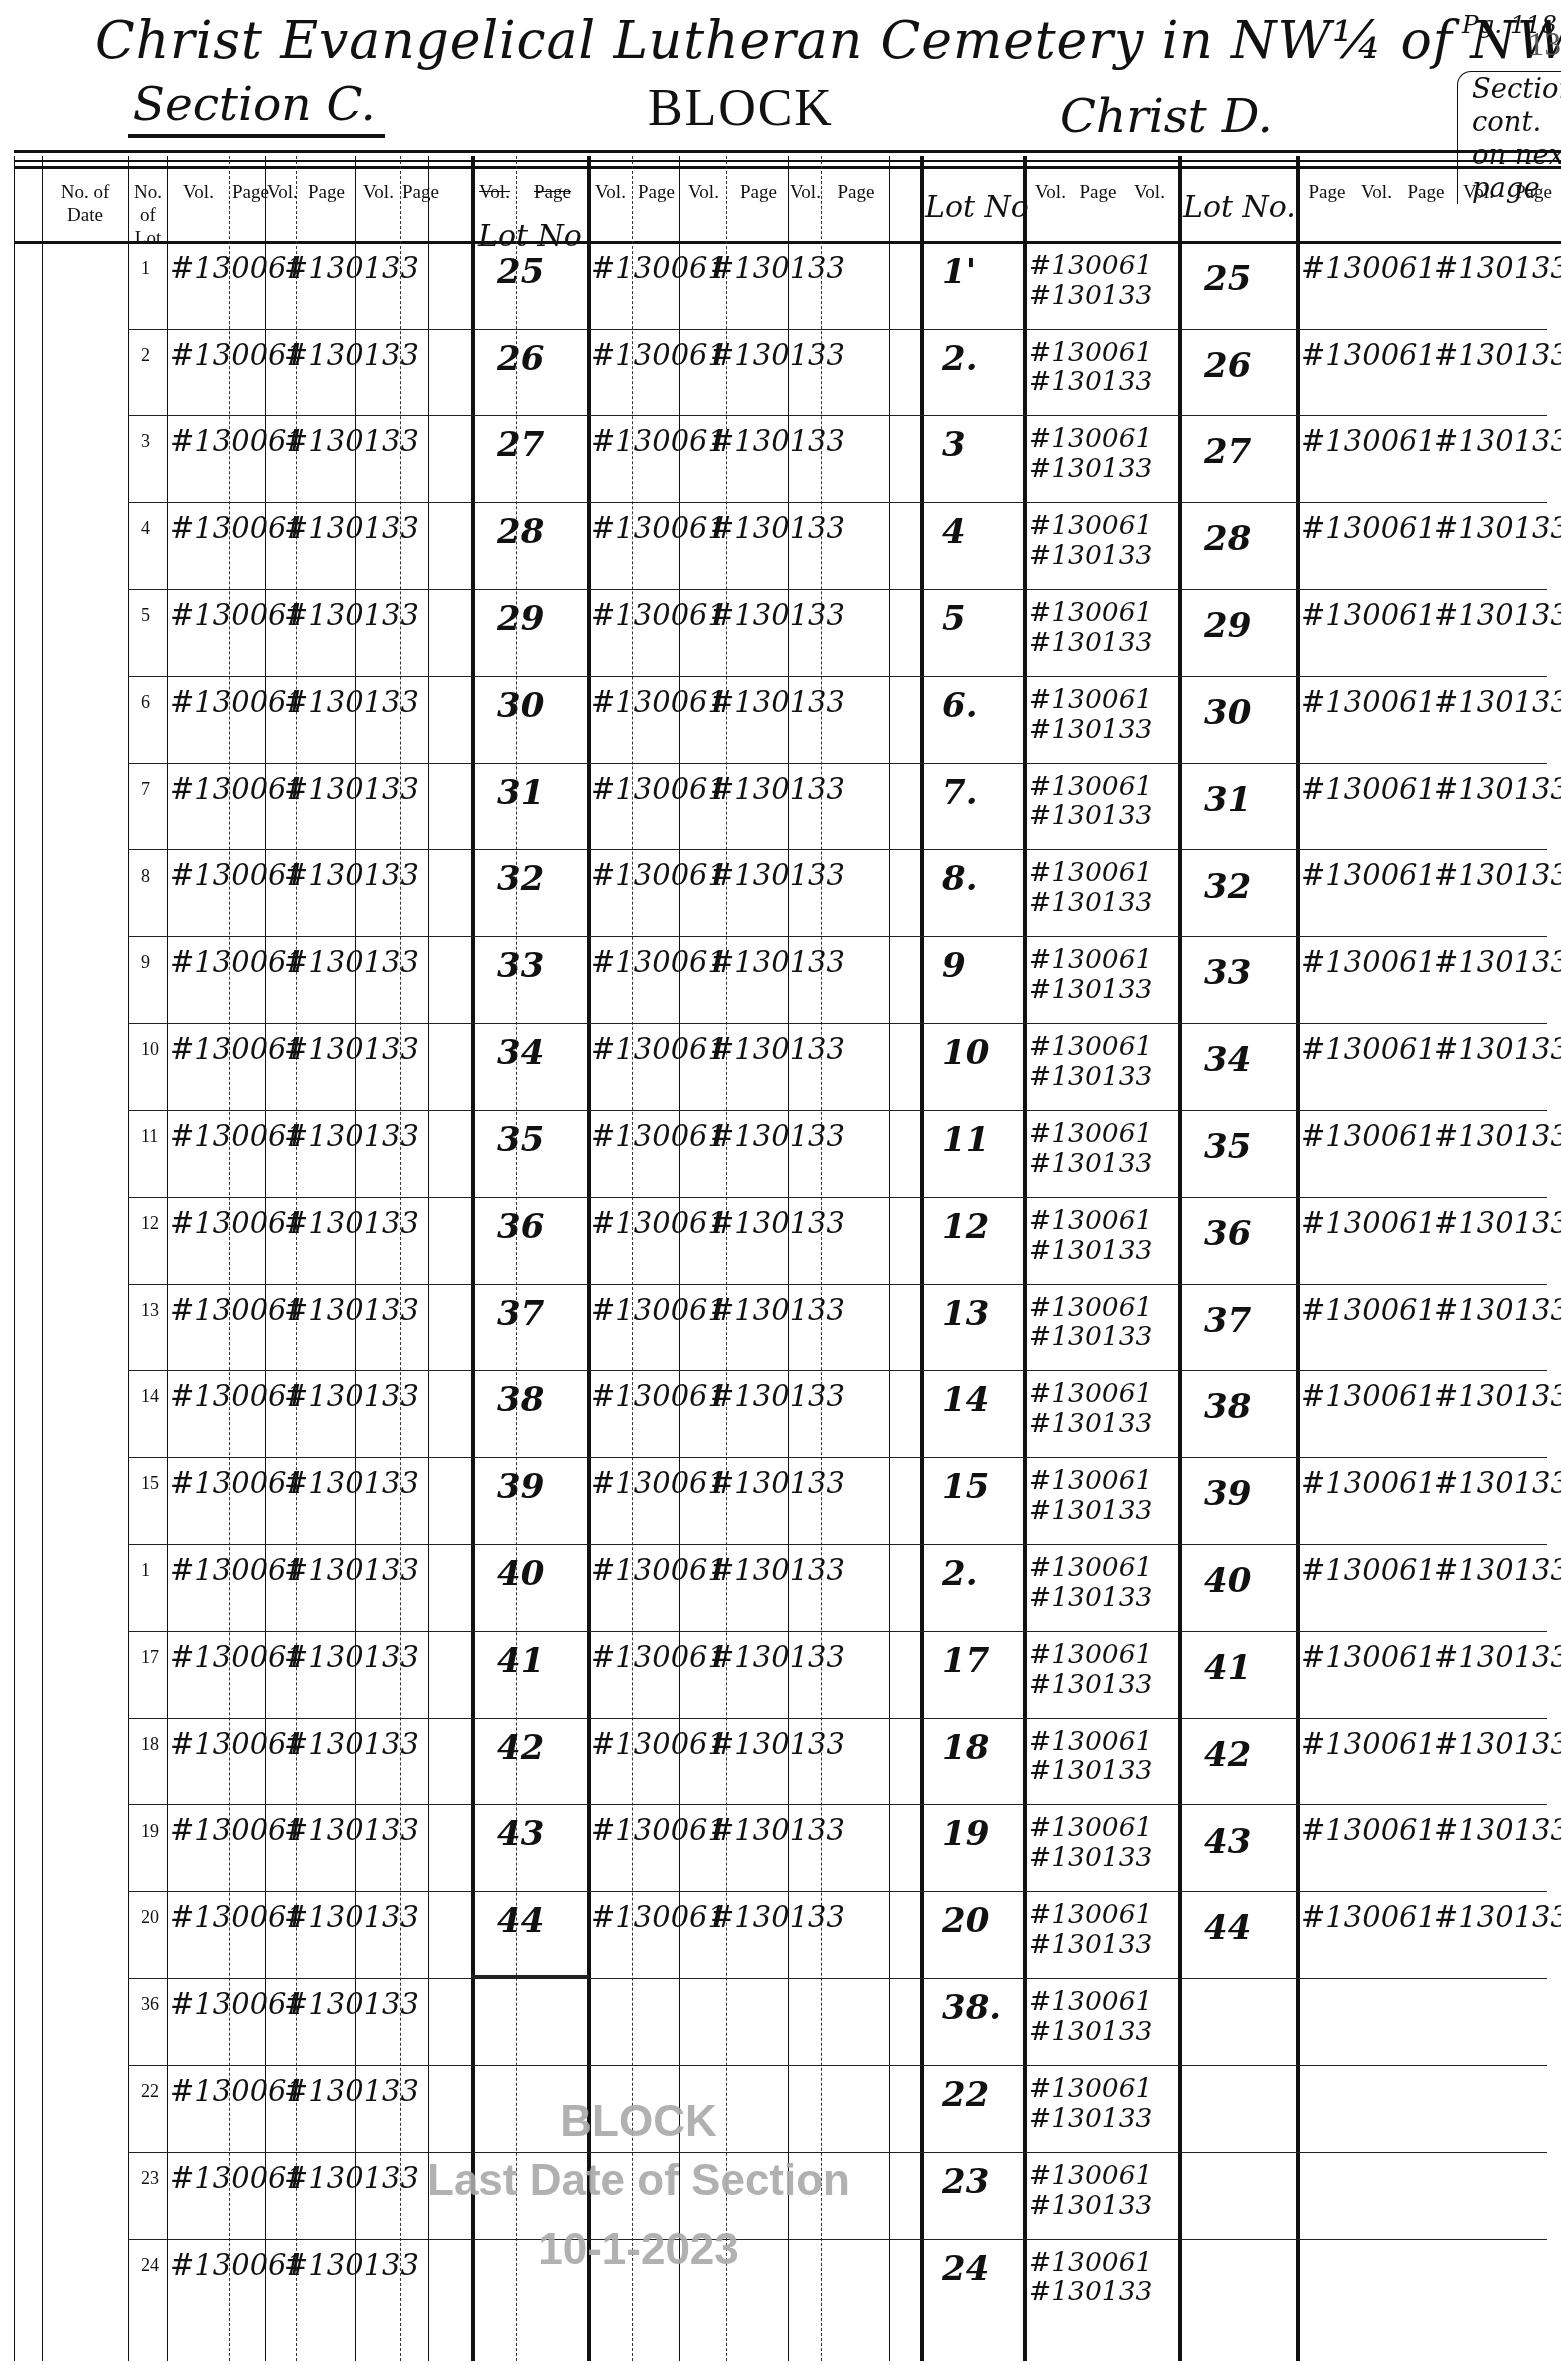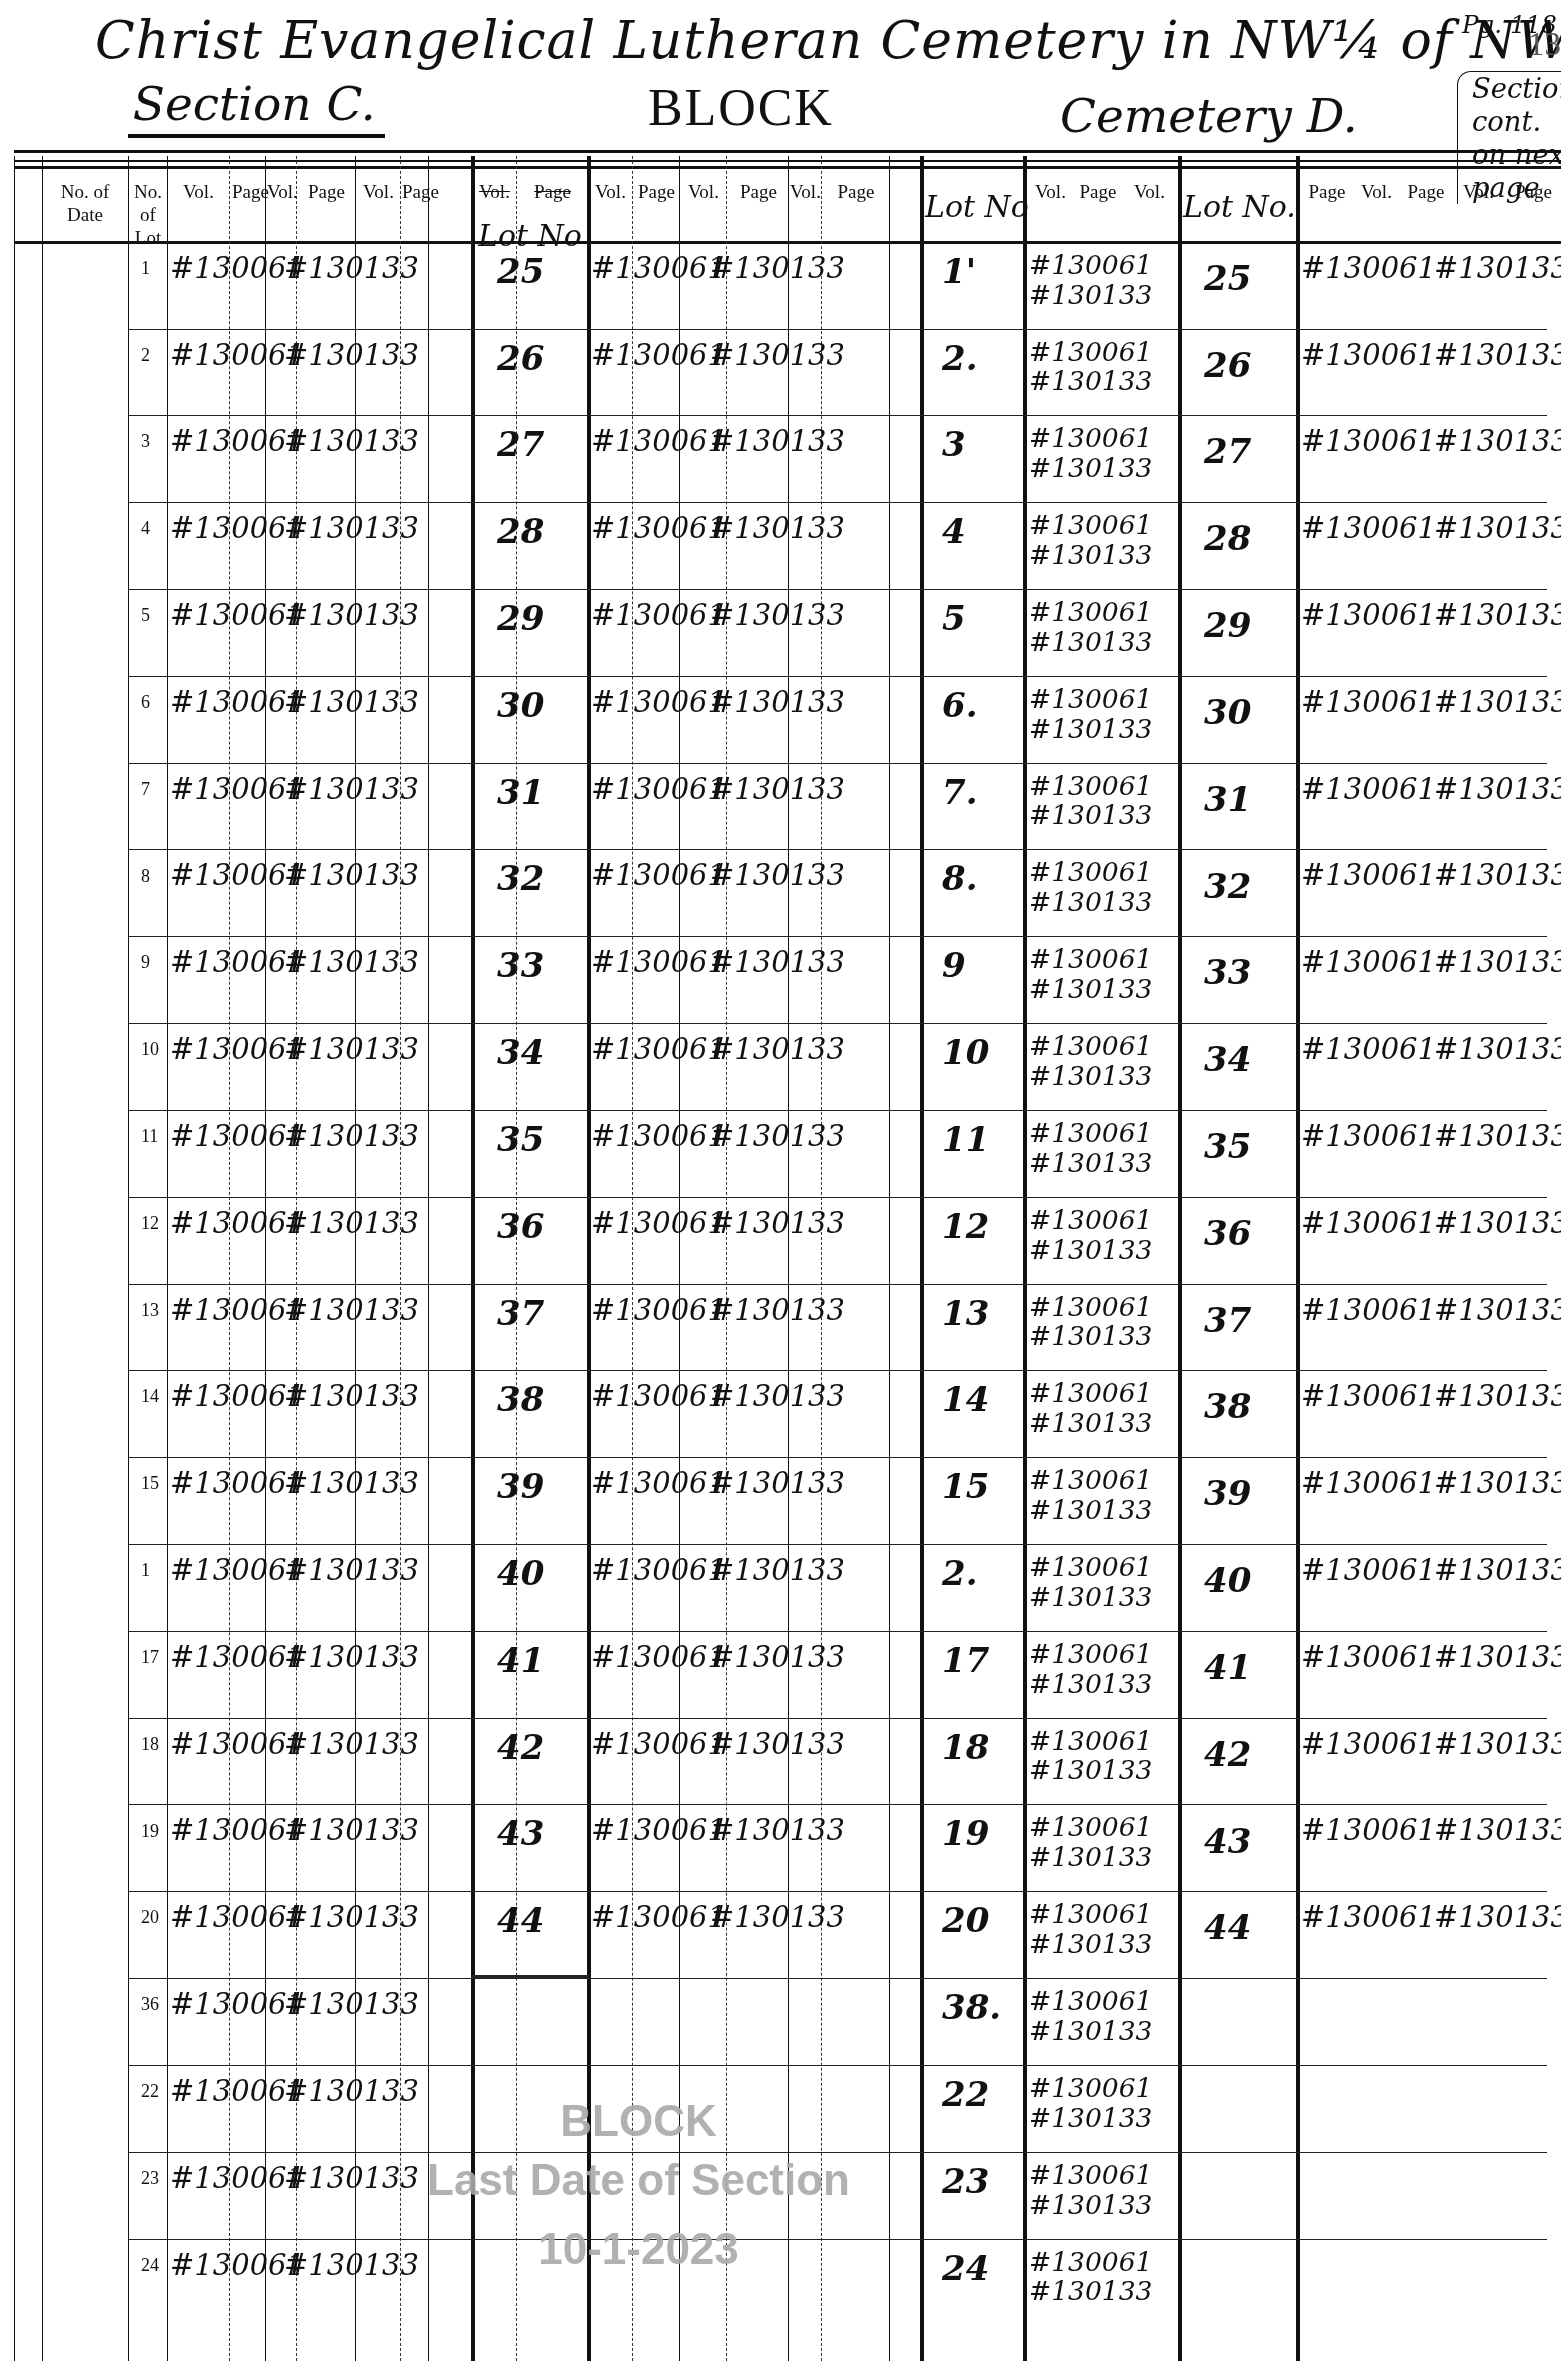--- a/index.html
+++ b/index.html
@@ -28,21 +28,21 @@
   .wm{position:absolute;font-family:"Liberation Sans",sans-serif;font-weight:bold;color:#a9a9a9;opacity:.9;text-align:center;white-space:nowrap;}
 </style>
 </head>
 <body>
 
 <div class="title hand">Christ Evangelical Lutheran Cemetery in NW¼ of NW¼ - 25-130-64</div>
 <div class="pg hand">Pg. 118</div>
 <div class="pgnum">13</div>
 <div class="secC hand">Section C.</div>
 <div class="block">BLOCK</div>
-<div class="secD hand">Cemetery D.</div>
+<div class="secD hand">Christ D.</div>
 <div class="note hand">Section cont. on next page</div>
 
 <div class="rule" style="top:150px"></div>
 <div class="rule" style="top:160px;height:1.9px"></div>
 <div class="rule" style="top:166px"></div>
 <div class="rule" style="top:241px"></div>
 
 <div id="vlines">
     <div class="vline" style="left: 14px; top: 156px; height: 2205px;"></div>
     <div class="vline" style="left: 42px; top: 156px; height: 2205px;"></div>

